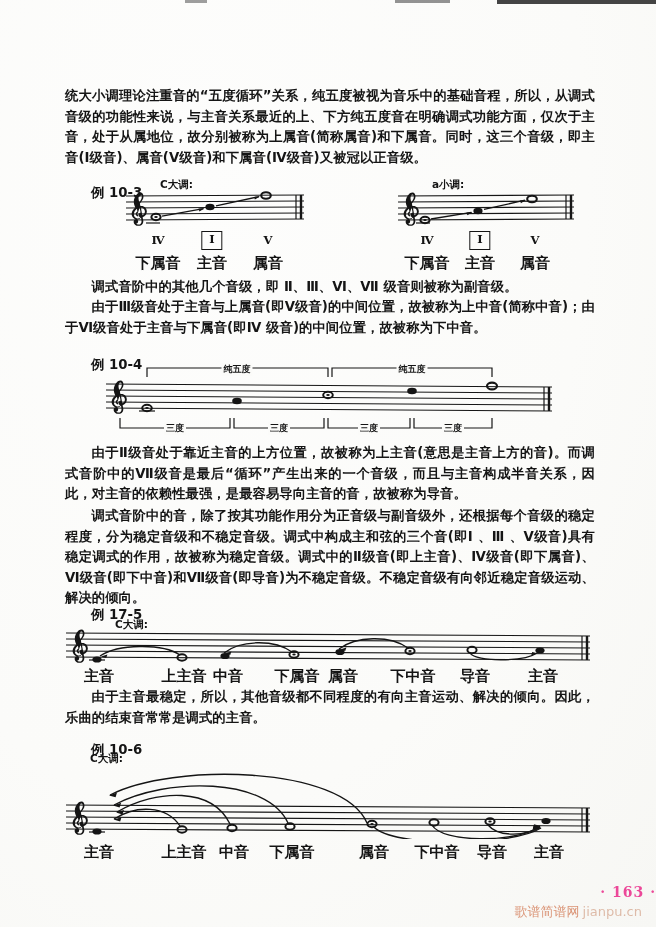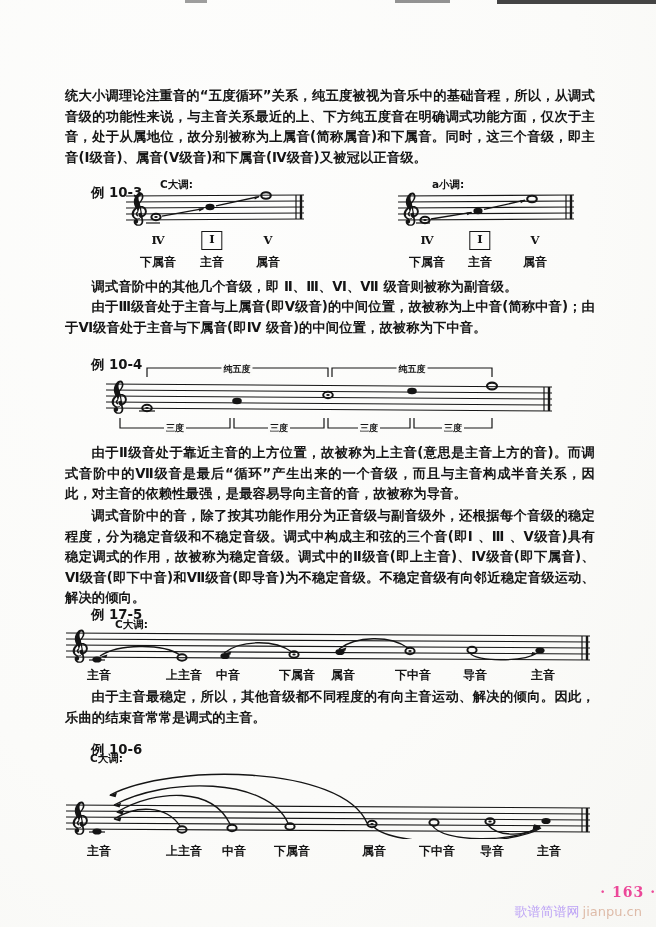--- a/index.html
+++ b/index.html
@@ -84,21 +84,21 @@
     font-weight: 700;
     color: #141414;
     white-space: nowrap;
     font-family: "DejaVu Sans", "Liberation Sans", sans-serif;
   }
 
   
   .deg-row { position: absolute; }
   .deg {
     position: absolute;
-    font-size: 12px;
+    font-size: 15px;
     font-weight: 700;
     color: #141414;
     white-space: nowrap;
     text-align: right;
     transform: translateX(-50%);
     font-family: "DejaVu Sans", "Liberation Sans", sans-serif;
   }
   .roman {
     position: absolute;
     font-size: 11.5px;
@@ -144,21 +144,21 @@
 
   #watermark {
     position: absolute;
     right: 14px; top: 903px;
     font-size: 13px;
     white-space: nowrap;
     opacity: .55;
   }
   #watermark .wm-cn {
     font-family: "DejaVu Sans", "Liberation Sans", sans-serif;
-    color: #8b5cf6;
+    color: #c2410c;
     font-weight: 400;
   }
   #watermark .wm-en {
     font-family: "DejaVu Sans", "Liberation Sans", sans-serif;
     color: #c98a6a;
     margin-left: 3px;
   }
 </style>
 </head>
 <body>

